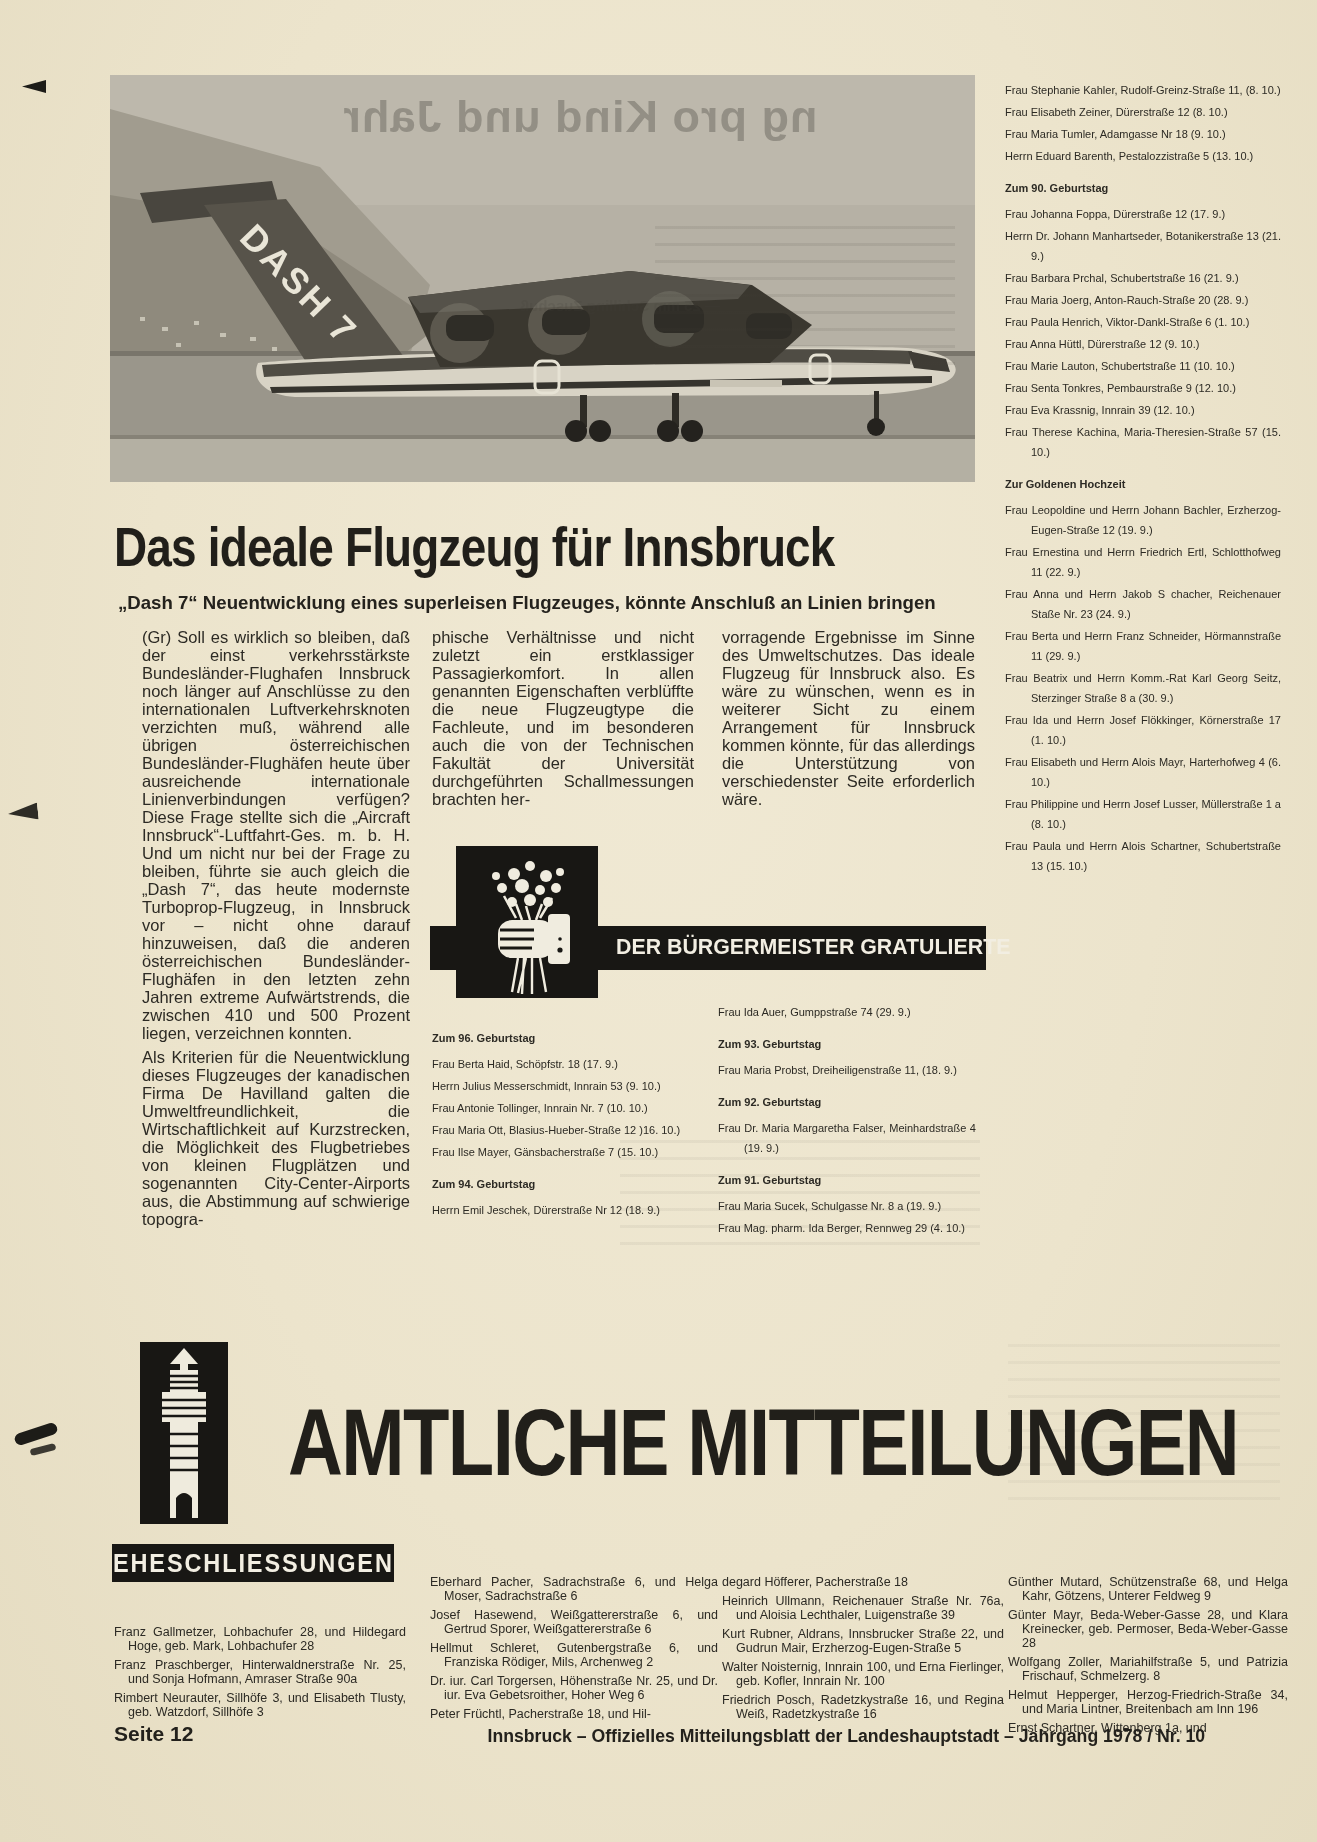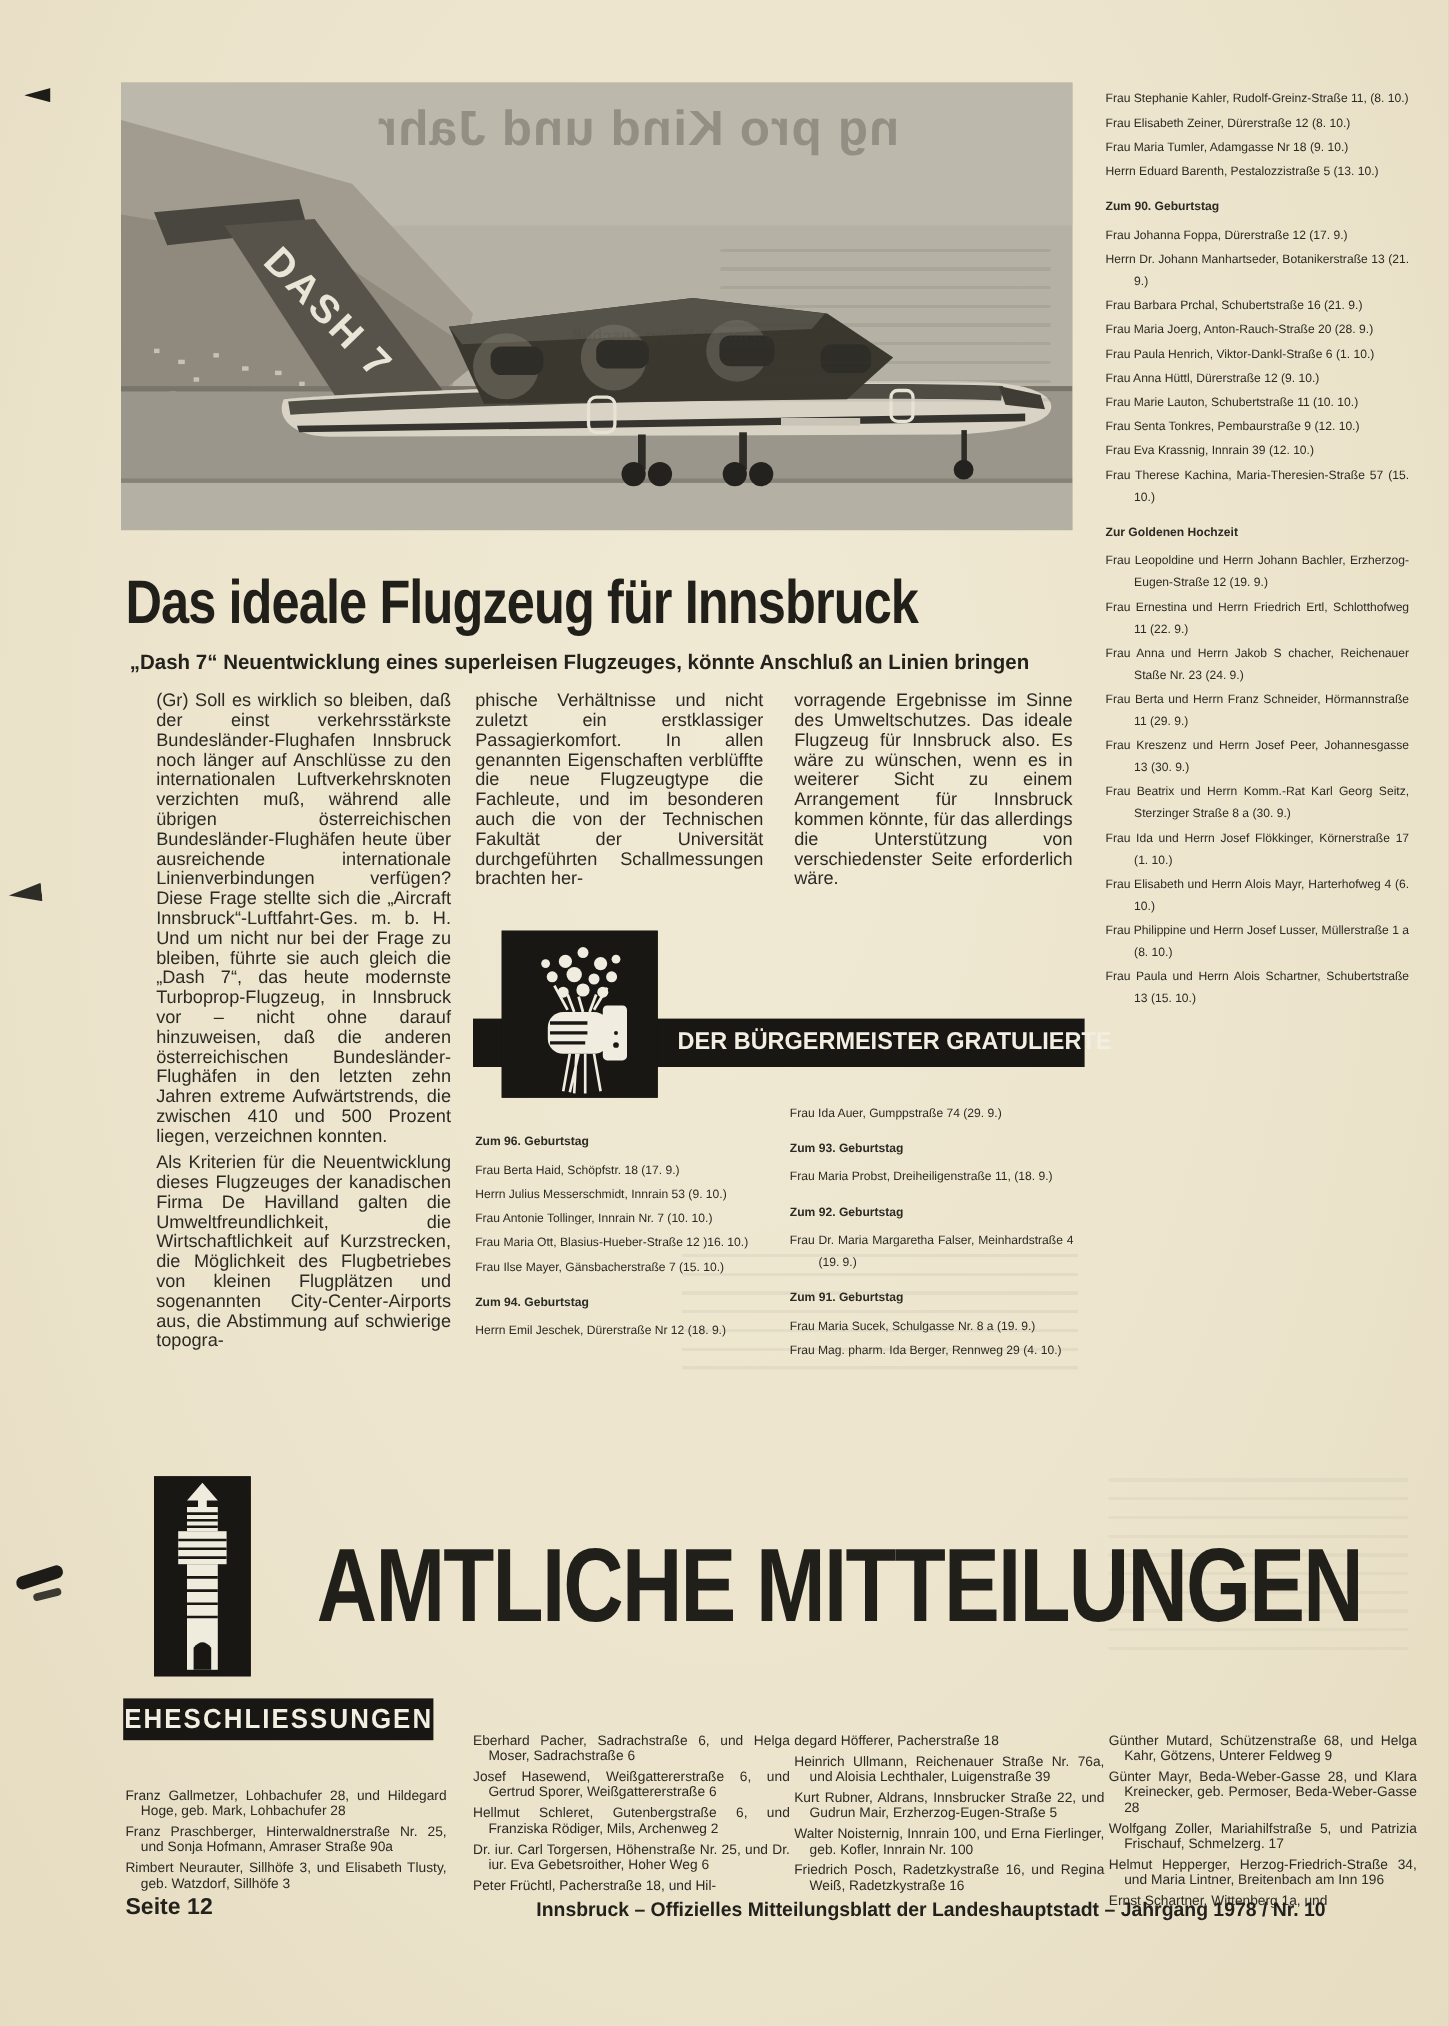--- a/index.html
+++ b/index.html
@@ -224,21 +224,20 @@
       <div class="entry">Frau Anna Hüttl, Dürerstraße 12 (9. 10.)</div>
       <div class="entry">Frau Marie Lauton, Schubertstraße 11 (10. 10.)</div>
       <div class="entry">Frau Senta Tonkres, Pembaurstraße 9 (12. 10.)</div>
       <div class="entry">Frau Eva Krassnig, Innrain 39 (12. 10.)</div>
       <div class="entry">Frau Therese Kachina, Maria-Theresien-Straße 57 (15. 10.)</div>
       <div class="entry-heading">Zur Goldenen Hochzeit</div>
       <div class="entry">Frau Leopoldine und Herrn Johann Bachler, Erzherzog-Eugen-Straße 12 (19. 9.)</div>
       <div class="entry">Frau Ernestina und Herrn Friedrich Ertl, Schlotthofweg 11 (22. 9.)</div>
       <div class="entry">Frau Anna und Herrn Jakob S chacher, Reichenauer Staße Nr. 23 (24. 9.)</div>
       <div class="entry">Frau Berta und Herrn Franz Schneider, Hörmannstraße 11 (29. 9.)</div>
-      <div class="entry">Frau Kreszenz und Herrn Josef Peer, Johannesgasse 13 (30. 9.)</div>
       <div class="entry">Frau Beatrix und Herrn Komm.-Rat Karl Georg Seitz, Sterzinger Straße 8 a (30. 9.)</div>
       <div class="entry">Frau Ida und Herrn Josef Flökkinger, Körnerstraße 17 (1. 10.)</div>
       <div class="entry">Frau Elisabeth und Herrn Alois Mayr, Harterhofweg 4 (6. 10.)</div>
       <div class="entry">Frau Philippine und Herrn Josef Lusser, Müllerstraße 1 a (8. 10.)</div>
       <div class="entry">Frau Paula und Herrn Alois Schartner, Schubertstraße 13 (15. 10.)</div>
     </div>
   <div class="ghost-stripes gs2"></div>
   <div class="ghost-stripes gs3"></div>
 
   <div class="abs tower">
@@ -280,21 +279,21 @@
   <div class="marcol mar3">
       <div class="entry">degard Höfferer, Pacherstraße 18</div>
       <div class="entry">Heinrich Ullmann, Reichenauer Straße Nr. 76a, und Aloisia Lechthaler, Luigenstraße 39</div>
       <div class="entry">Kurt Rubner, Aldrans, Innsbrucker Straße 22, und Gudrun Mair, Erzherzog-Eugen-Straße 5</div>
       <div class="entry">Walter Noisternig, Innrain 100, und Erna Fierlinger, geb. Kofler, Innrain Nr. 100</div>
       <div class="entry">Friedrich Posch, Radetzkystraße 16, und Regina Weiß, Radetzkystraße 16</div>
     </div>
   <div class="marcol mar4">
       <div class="entry">Günther Mutard, Schützenstraße 68, und Helga Kahr, Götzens, Unterer Feldweg 9</div>
       <div class="entry">Günter Mayr, Beda-Weber-Gasse 28, und Klara Kreinecker, geb. Permoser, Beda-Weber-Gasse 28</div>
-      <div class="entry">Wolfgang Zoller, Mariahilfstraße 5, und Patrizia Frischauf, Schmelzerg. 17</div>
+      <div class="entry">Wolfgang Zoller, Mariahilfstraße 5, und Patrizia Frischauf, Schmelzerg. 8</div>
       <div class="entry">Helmut Hepperger, Herzog-Friedrich-Straße 34, und Maria Lintner, Breitenbach am Inn 196</div>
       <div class="entry">Ernst Schartner, Wittenberg 1a, und</div>
     </div>
 
   <div class="abs footer-left">Seite 12</div>
   <div class="abs footer-center">Innsbruck – Offizielles Mitteilungsblatt der Landeshauptstadt – Jahrgang 1978 / Nr. 10</div>
 
 </div>
 
 </body></html>

